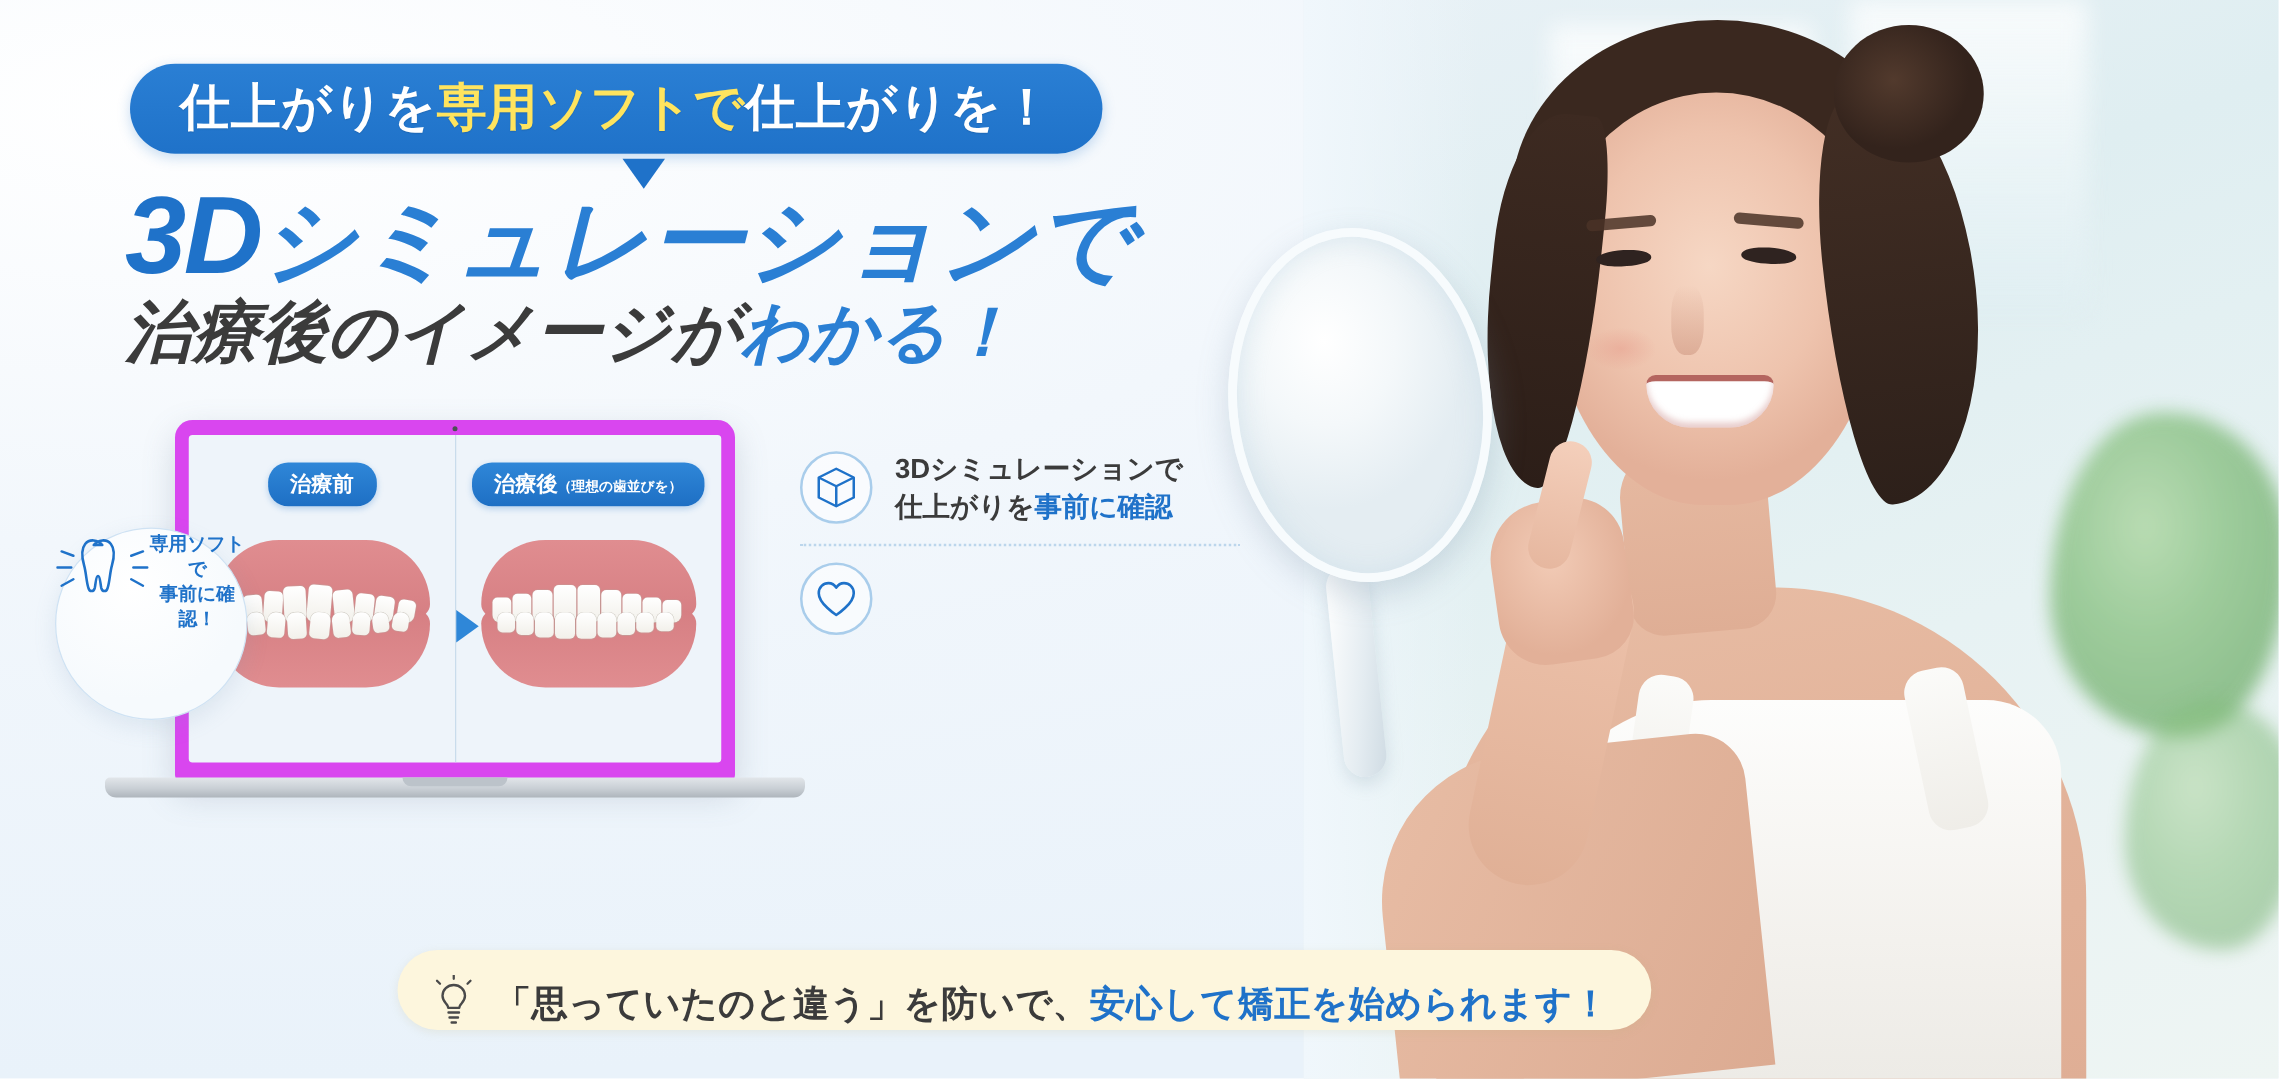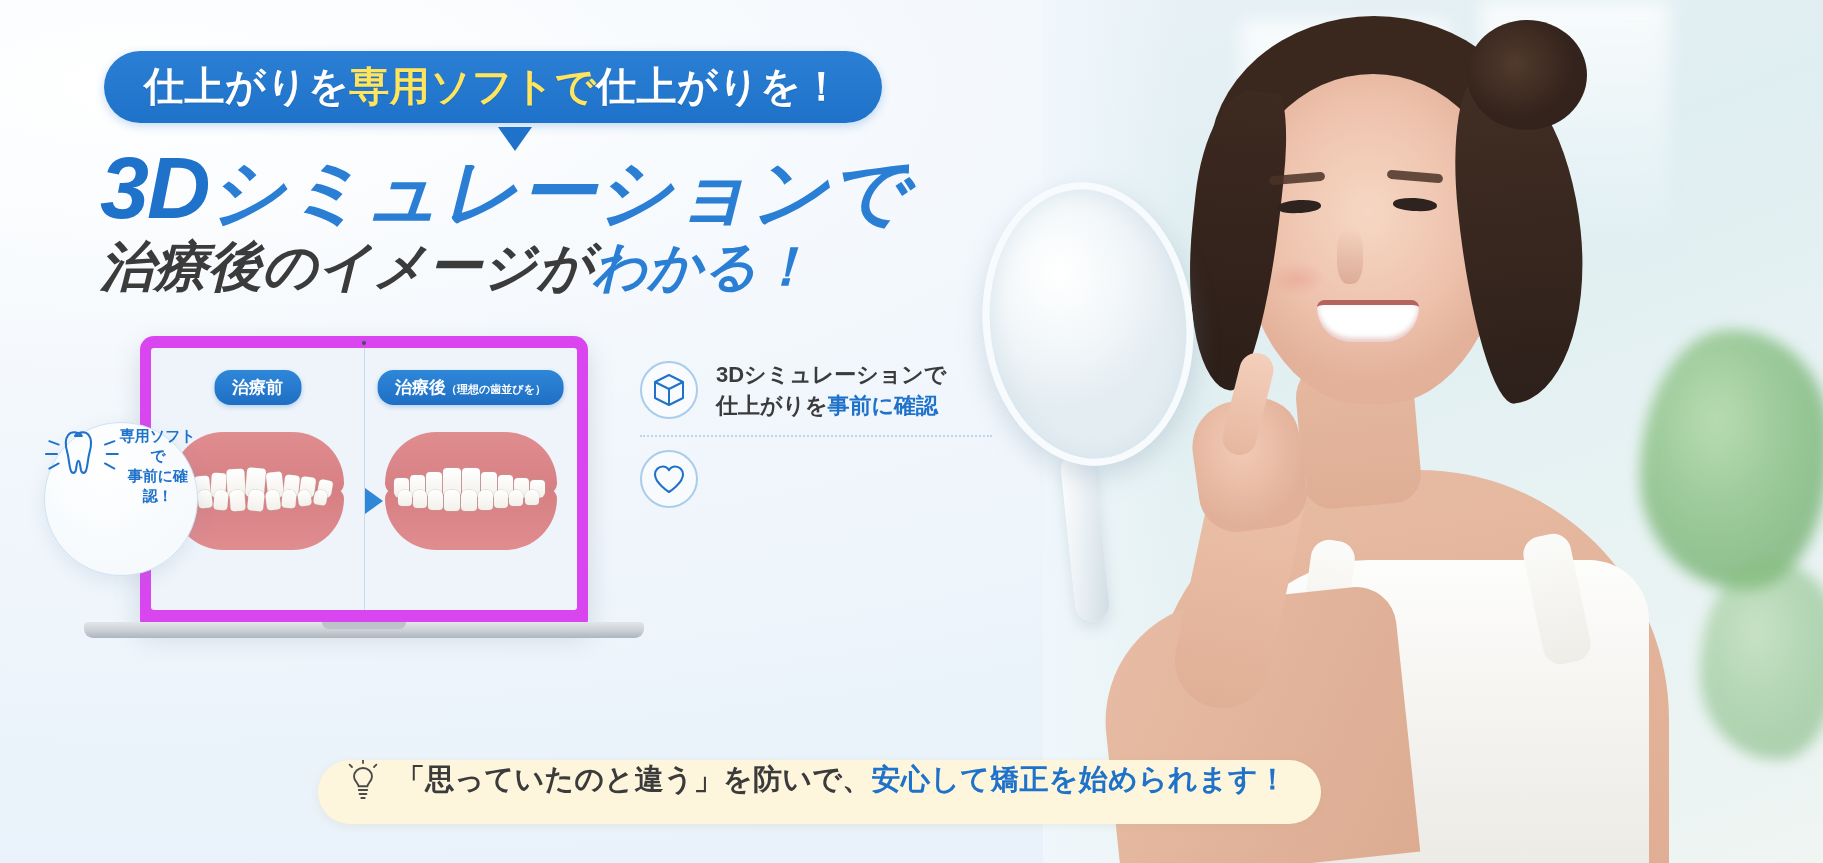--- a/index.html
+++ b/index.html
@@ -307,21 +307,21 @@
     display: flex; align-items: center; justify-content: center;
     background: rgba(255,255,255,.55);
   }
   .ftxt { font-size: 22px; font-weight: 700; color: #3b3b3b; line-height: 1.42; }
   .ftxt .b { color: #1f72c9; }
 
   
   .ybanner {
     position: absolute; left: 318px; top: 760px;
     height: 64px; padding: 0 34px 0 28px;
-    display: flex; align-items: flex-start; gap: 16px;
+    display: flex; align-items: flex-end; gap: 16px;
     background: #fdf6dd;
     border-radius: 32px;
     box-shadow: 0 2px 8px rgba(190,175,120,.18);
     white-space: nowrap;
   }
   .yb-txt { font-size: 29px; font-weight: 700; color: #3b3b3b; letter-spacing: .3px; }
   .yb-txt .b { color: #1f72c9; }
 </style>
 </head>
 <body>

